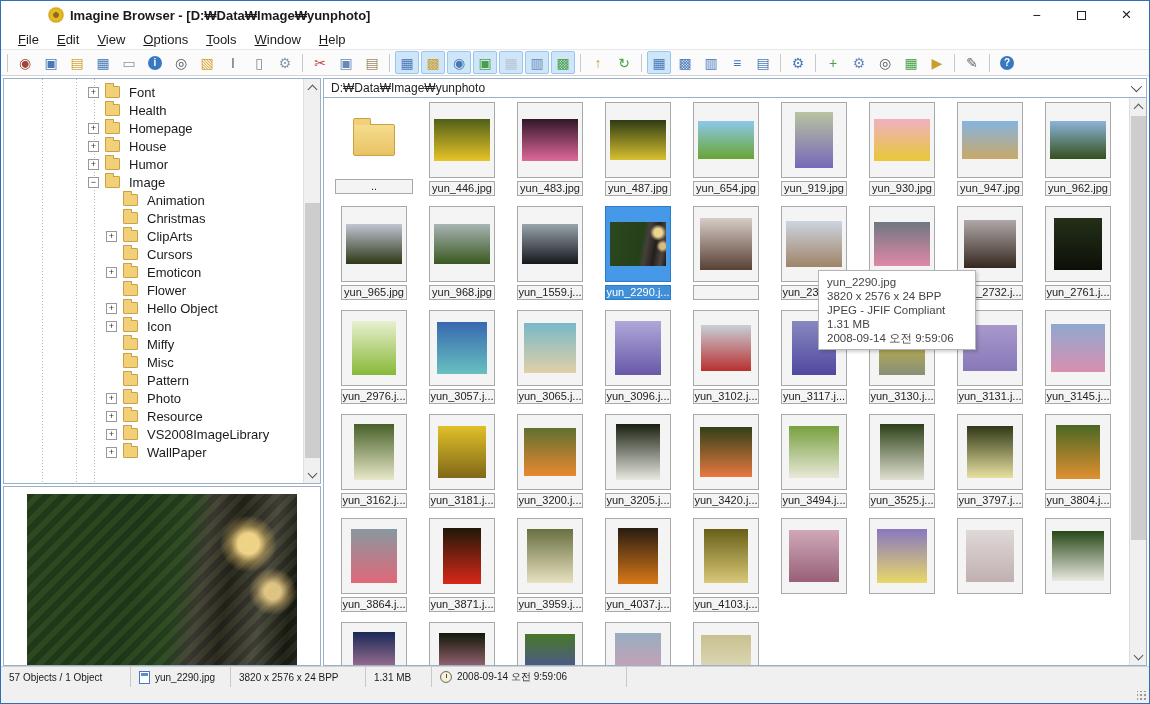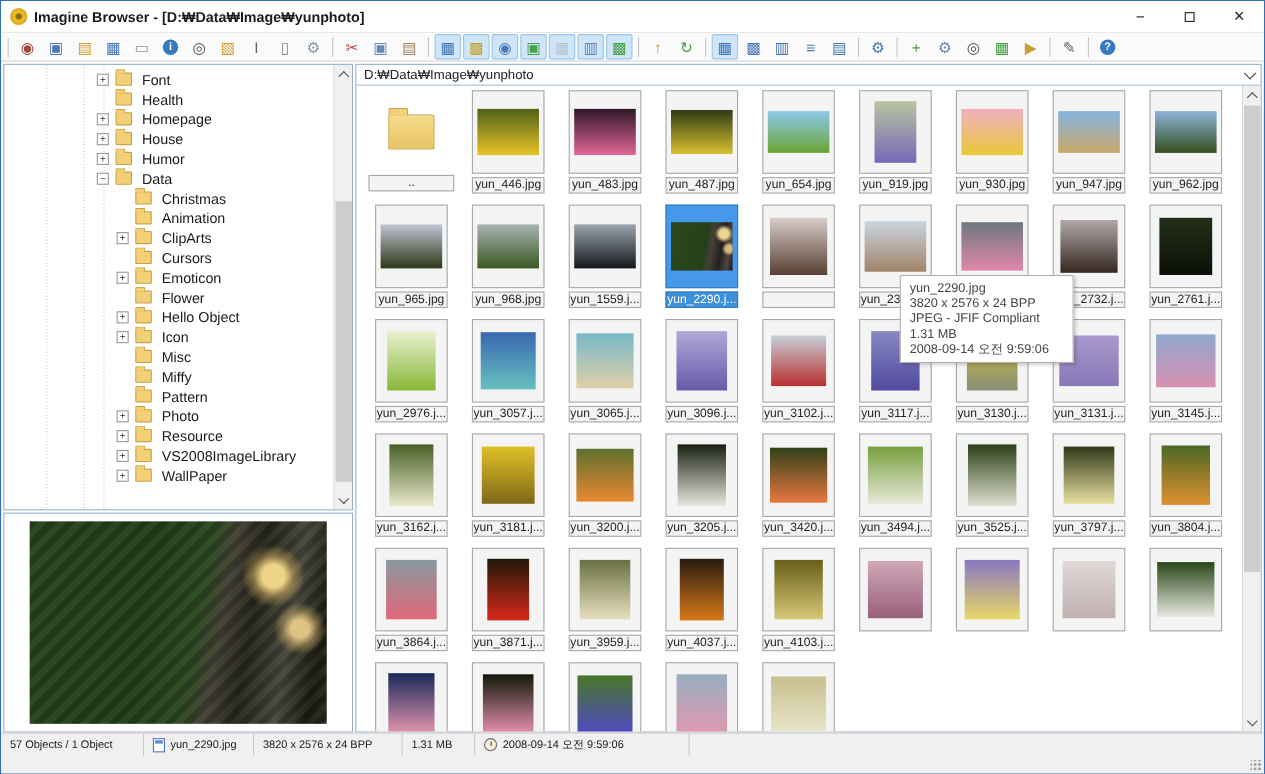--- a/index.html
+++ b/index.html
@@ -1,21 +1,21 @@
 <!DOCTYPE html>
 <html><head>
 <meta charset="utf-8">
 <style>
   * { box-sizing: border-box; margin: 0; padding: 0; }
   html,body { width:1150px; height:704px; overflow:hidden; }
   body { font-family:"Liberation Sans","DejaVu Sans",sans-serif; background:#fff; }
   .win { width:1150px; height:704px; border:1px solid #2f6fba; display:flex; flex-direction:column; background:#fff; }
 
   
-  .titlebar { height:28px; display:flex; align-items:center; background:#fff; flex:0 0 auto; }
+  .titlebar { height:28px; display:flex; align-items:center; background:#fff; flex:0 0 auto;margin-left:39px; }
   .app-icon { width:16px; height:16px; margin:0 6px 0 8px; border-radius:50%;
     background: radial-gradient(circle at 50% 50%, #8a6a20 0 22%, #e8b820 28% 55%, #caa030 60%, #f0d060 70%, #b08028 100%); flex:0 0 auto; }
   .title-text { font-size:13px; font-weight:700; color:#1a1a1a; }
   .win-controls { margin-left:auto; display:flex; height:28px; }
   .wbtn { width:45px; height:28px; display:flex; align-items:center; justify-content:center; font-size:14px; color:#222; }
   .maxbox { width:9px; height:9px; border:1px solid #222; }
 
   
   .menubar { height:20px; display:flex; align-items:center; padding-left:8px; background:#fff; font-size:13px; color:#1a1a1a; flex:0 0 auto; }
   .menu-item { padding:0 9px; }
@@ -108,20 +108,29 @@
     <span class="title-text">Imagine Browser - [D:₩Data₩Image₩yunphoto]</span>
     <div class="win-controls">
       <div class="wbtn">−</div>
       <div class="wbtn">
           <span class="maxbox"></span>
         </div>
       <div class="wbtn" style="font-size:17px;">×</div>
     </div>
   </div>
 
+  <div class="menubar">
+      <span class="menu-item"><u>F</u>ile</span>
+      <span class="menu-item"><u>E</u>dit</span>
+      <span class="menu-item"><u>V</u>iew</span>
+      <span class="menu-item"><u>O</u>ptions</span>
+      <span class="menu-item"><u>T</u>ools</span>
+      <span class="menu-item"><u>W</u>indow</span>
+      <span class="menu-item"><u>H</u>elp</span>
+    </div>
 
   <div class="toolbar">
       <span class="tsep"></span>
       <div class="tbtn">
         <span class="tglyph" style="color: rgb(160, 72, 56);">◉</span>
       </div>
       <div class="tbtn">
         <span class="tglyph" style="color: rgb(72, 120, 184);">▣</span>
       </div>
       <div class="tbtn">
@@ -265,71 +274,71 @@
               <span class="tlabel">House</span>
             </div>
             <div class="trow lv1">
               <span class="exp">+</span>
               <span class="folder"></span>
               <span class="tlabel">Humor</span>
             </div>
             <div class="trow lv1">
               <span class="exp">−</span>
               <span class="folder"></span>
-              <span class="tlabel">Data</span>
+              <span class="tlabel">Image</span>
             </div>
             <div class="trow lv2">
               <span class="exp-sp"></span>
               <span class="folder"></span>
+              <span class="tlabel">Animation</span>
+            </div>
+            <div class="trow lv2">
+              <span class="exp-sp"></span>
+              <span class="folder"></span>
               <span class="tlabel">Christmas</span>
             </div>
             <div class="trow lv2">
+              <span class="exp">+</span>
+              <span class="folder"></span>
+              <span class="tlabel">ClipArts</span>
+            </div>
+            <div class="trow lv2">
               <span class="exp-sp"></span>
               <span class="folder"></span>
-              <span class="tlabel">Animation</span>
-            </div>
-            <div class="trow lv2">
-              <span class="exp">+</span>
-              <span class="folder"></span>
-              <span class="tlabel">ClipArts</span>
+              <span class="tlabel">Cursors</span>
+            </div>
+            <div class="trow lv2">
+              <span class="exp">+</span>
+              <span class="folder"></span>
+              <span class="tlabel">Emoticon</span>
             </div>
             <div class="trow lv2">
               <span class="exp-sp"></span>
               <span class="folder"></span>
-              <span class="tlabel">Cursors</span>
-            </div>
-            <div class="trow lv2">
-              <span class="exp">+</span>
-              <span class="folder"></span>
-              <span class="tlabel">Emoticon</span>
+              <span class="tlabel">Flower</span>
+            </div>
+            <div class="trow lv2">
+              <span class="exp">+</span>
+              <span class="folder"></span>
+              <span class="tlabel">Hello Object</span>
+            </div>
+            <div class="trow lv2">
+              <span class="exp">+</span>
+              <span class="folder"></span>
+              <span class="tlabel">Icon</span>
             </div>
             <div class="trow lv2">
               <span class="exp-sp"></span>
               <span class="folder"></span>
-              <span class="tlabel">Flower</span>
-            </div>
-            <div class="trow lv2">
-              <span class="exp">+</span>
-              <span class="folder"></span>
-              <span class="tlabel">Hello Object</span>
-            </div>
-            <div class="trow lv2">
-              <span class="exp">+</span>
-              <span class="folder"></span>
-              <span class="tlabel">Icon</span>
+              <span class="tlabel">Miffy</span>
             </div>
             <div class="trow lv2">
               <span class="exp-sp"></span>
               <span class="folder"></span>
               <span class="tlabel">Misc</span>
-            </div>
-            <div class="trow lv2">
-              <span class="exp-sp"></span>
-              <span class="folder"></span>
-              <span class="tlabel">Miffy</span>
             </div>
             <div class="trow lv2">
               <span class="exp-sp"></span>
               <span class="folder"></span>
               <span class="tlabel">Pattern</span>
             </div>
             <div class="trow lv2">
               <span class="exp">+</span>
               <span class="folder"></span>
               <span class="tlabel">Photo</span>

